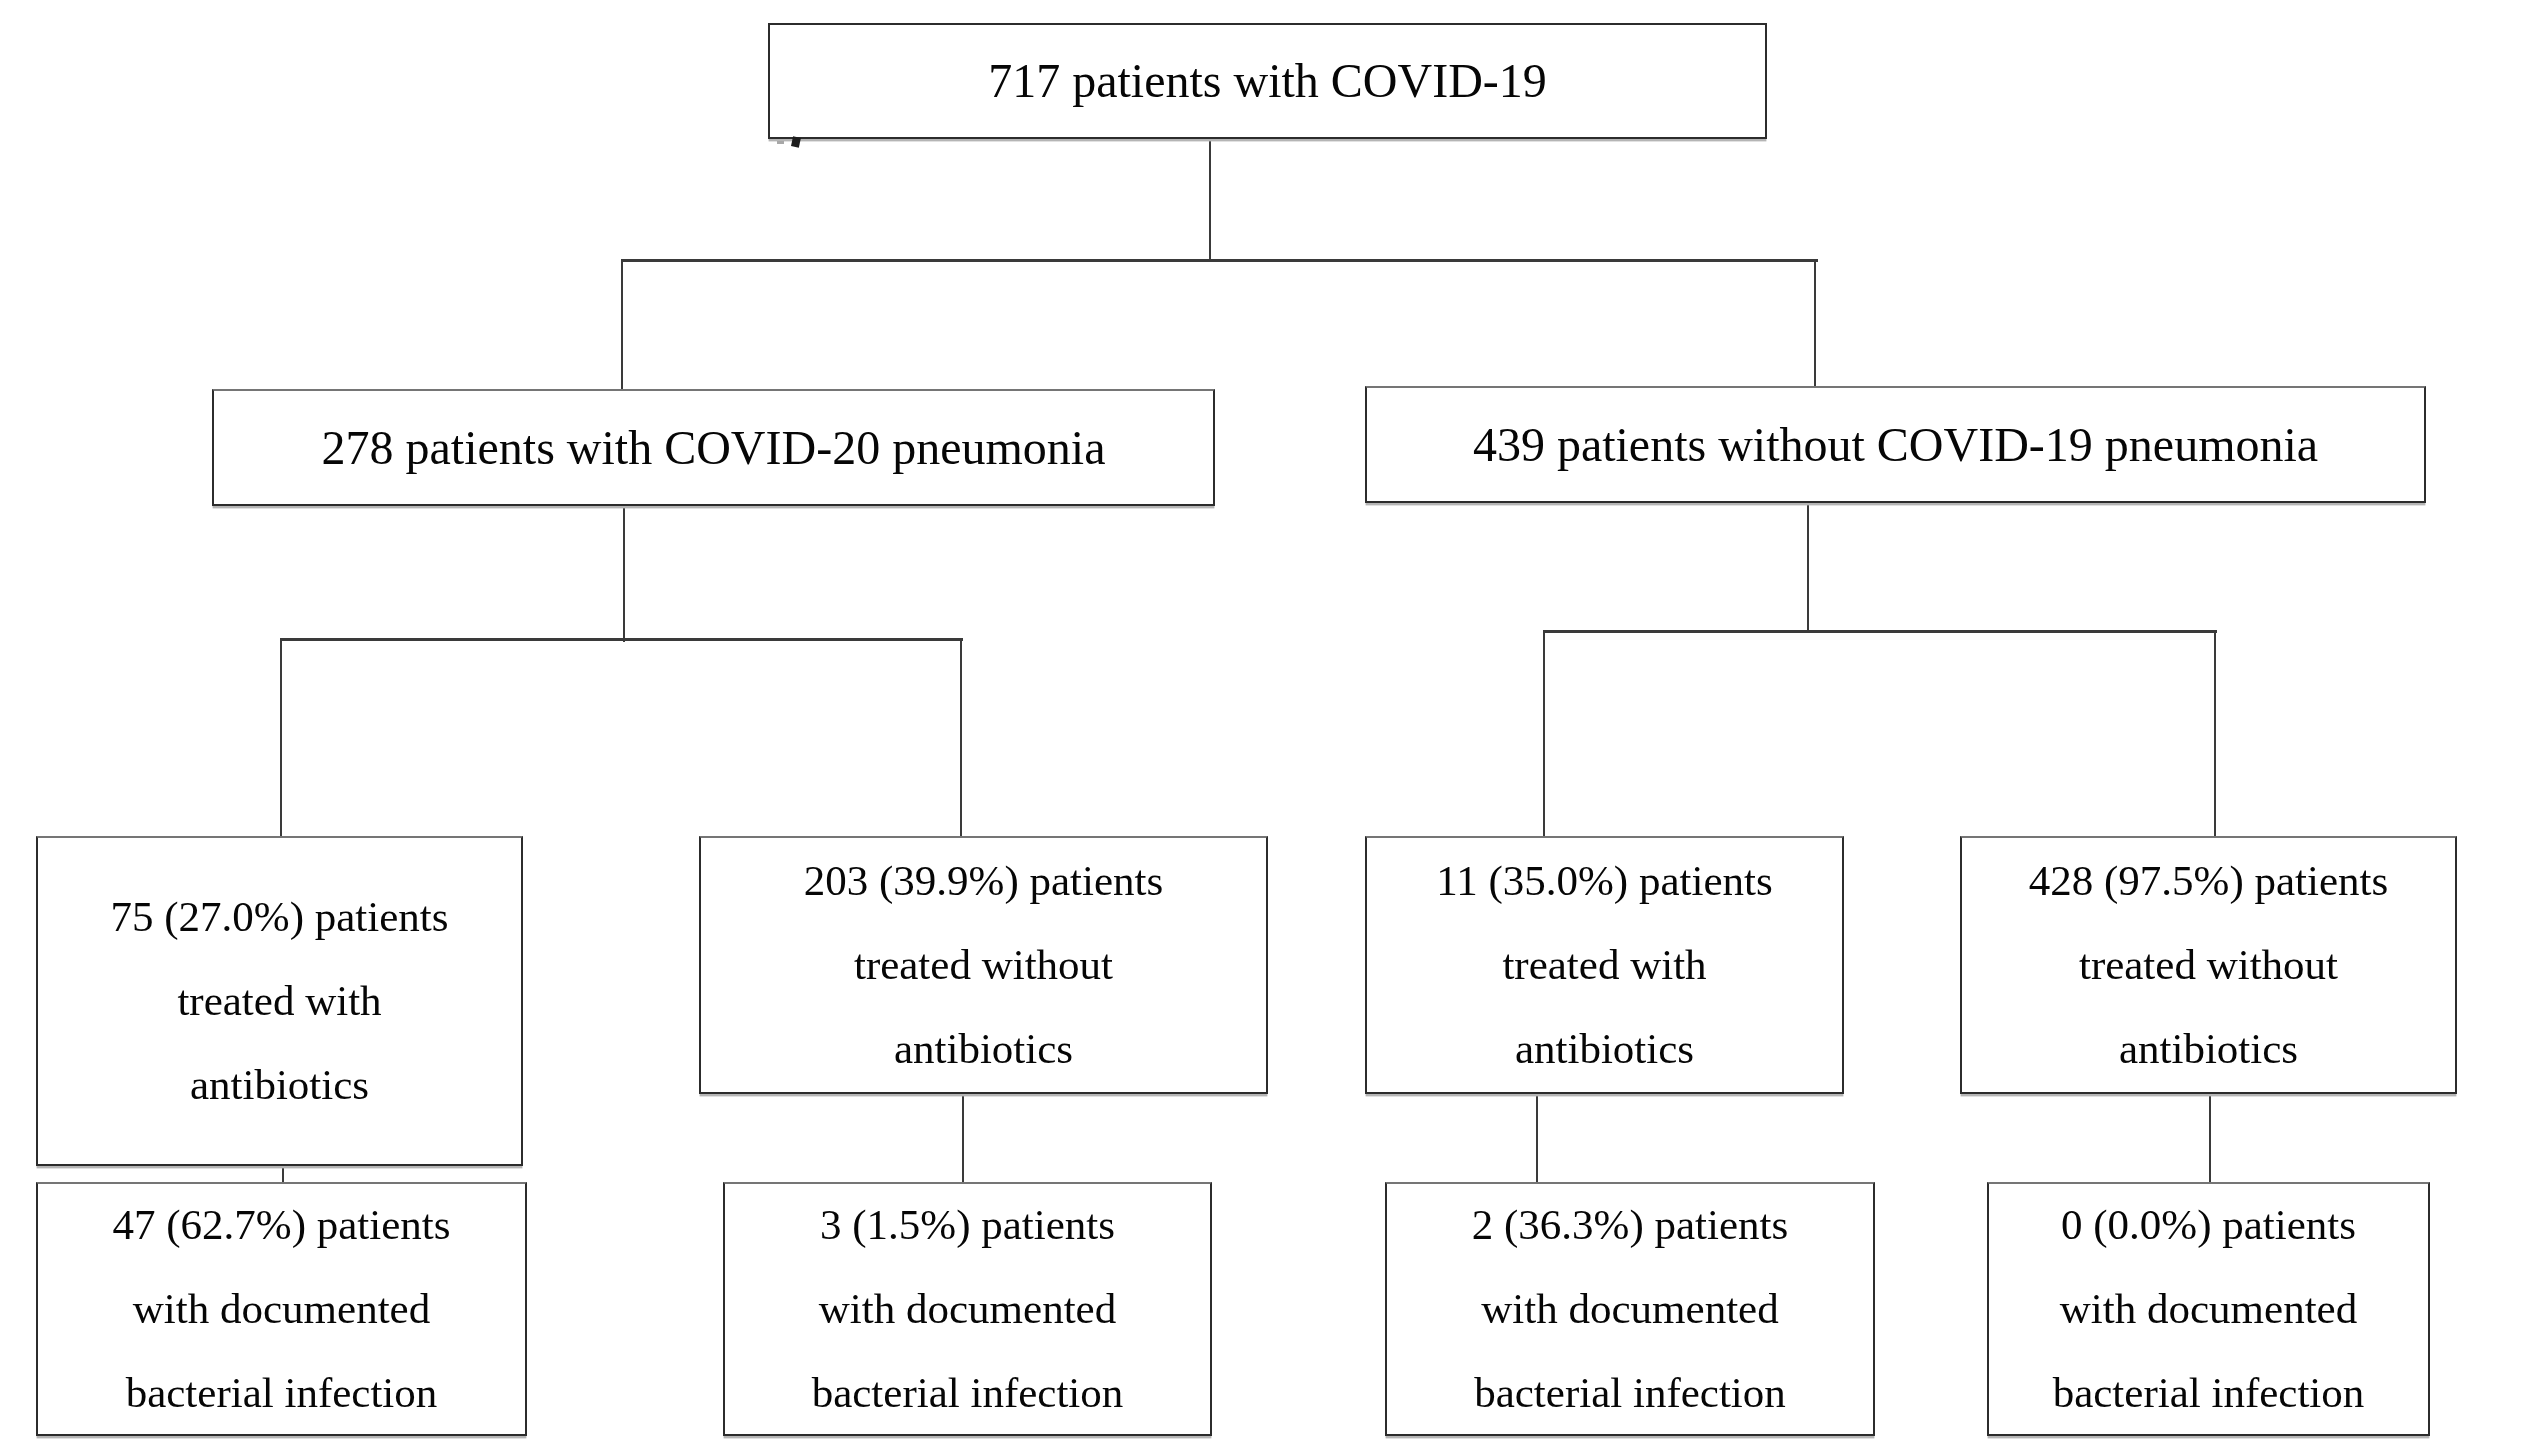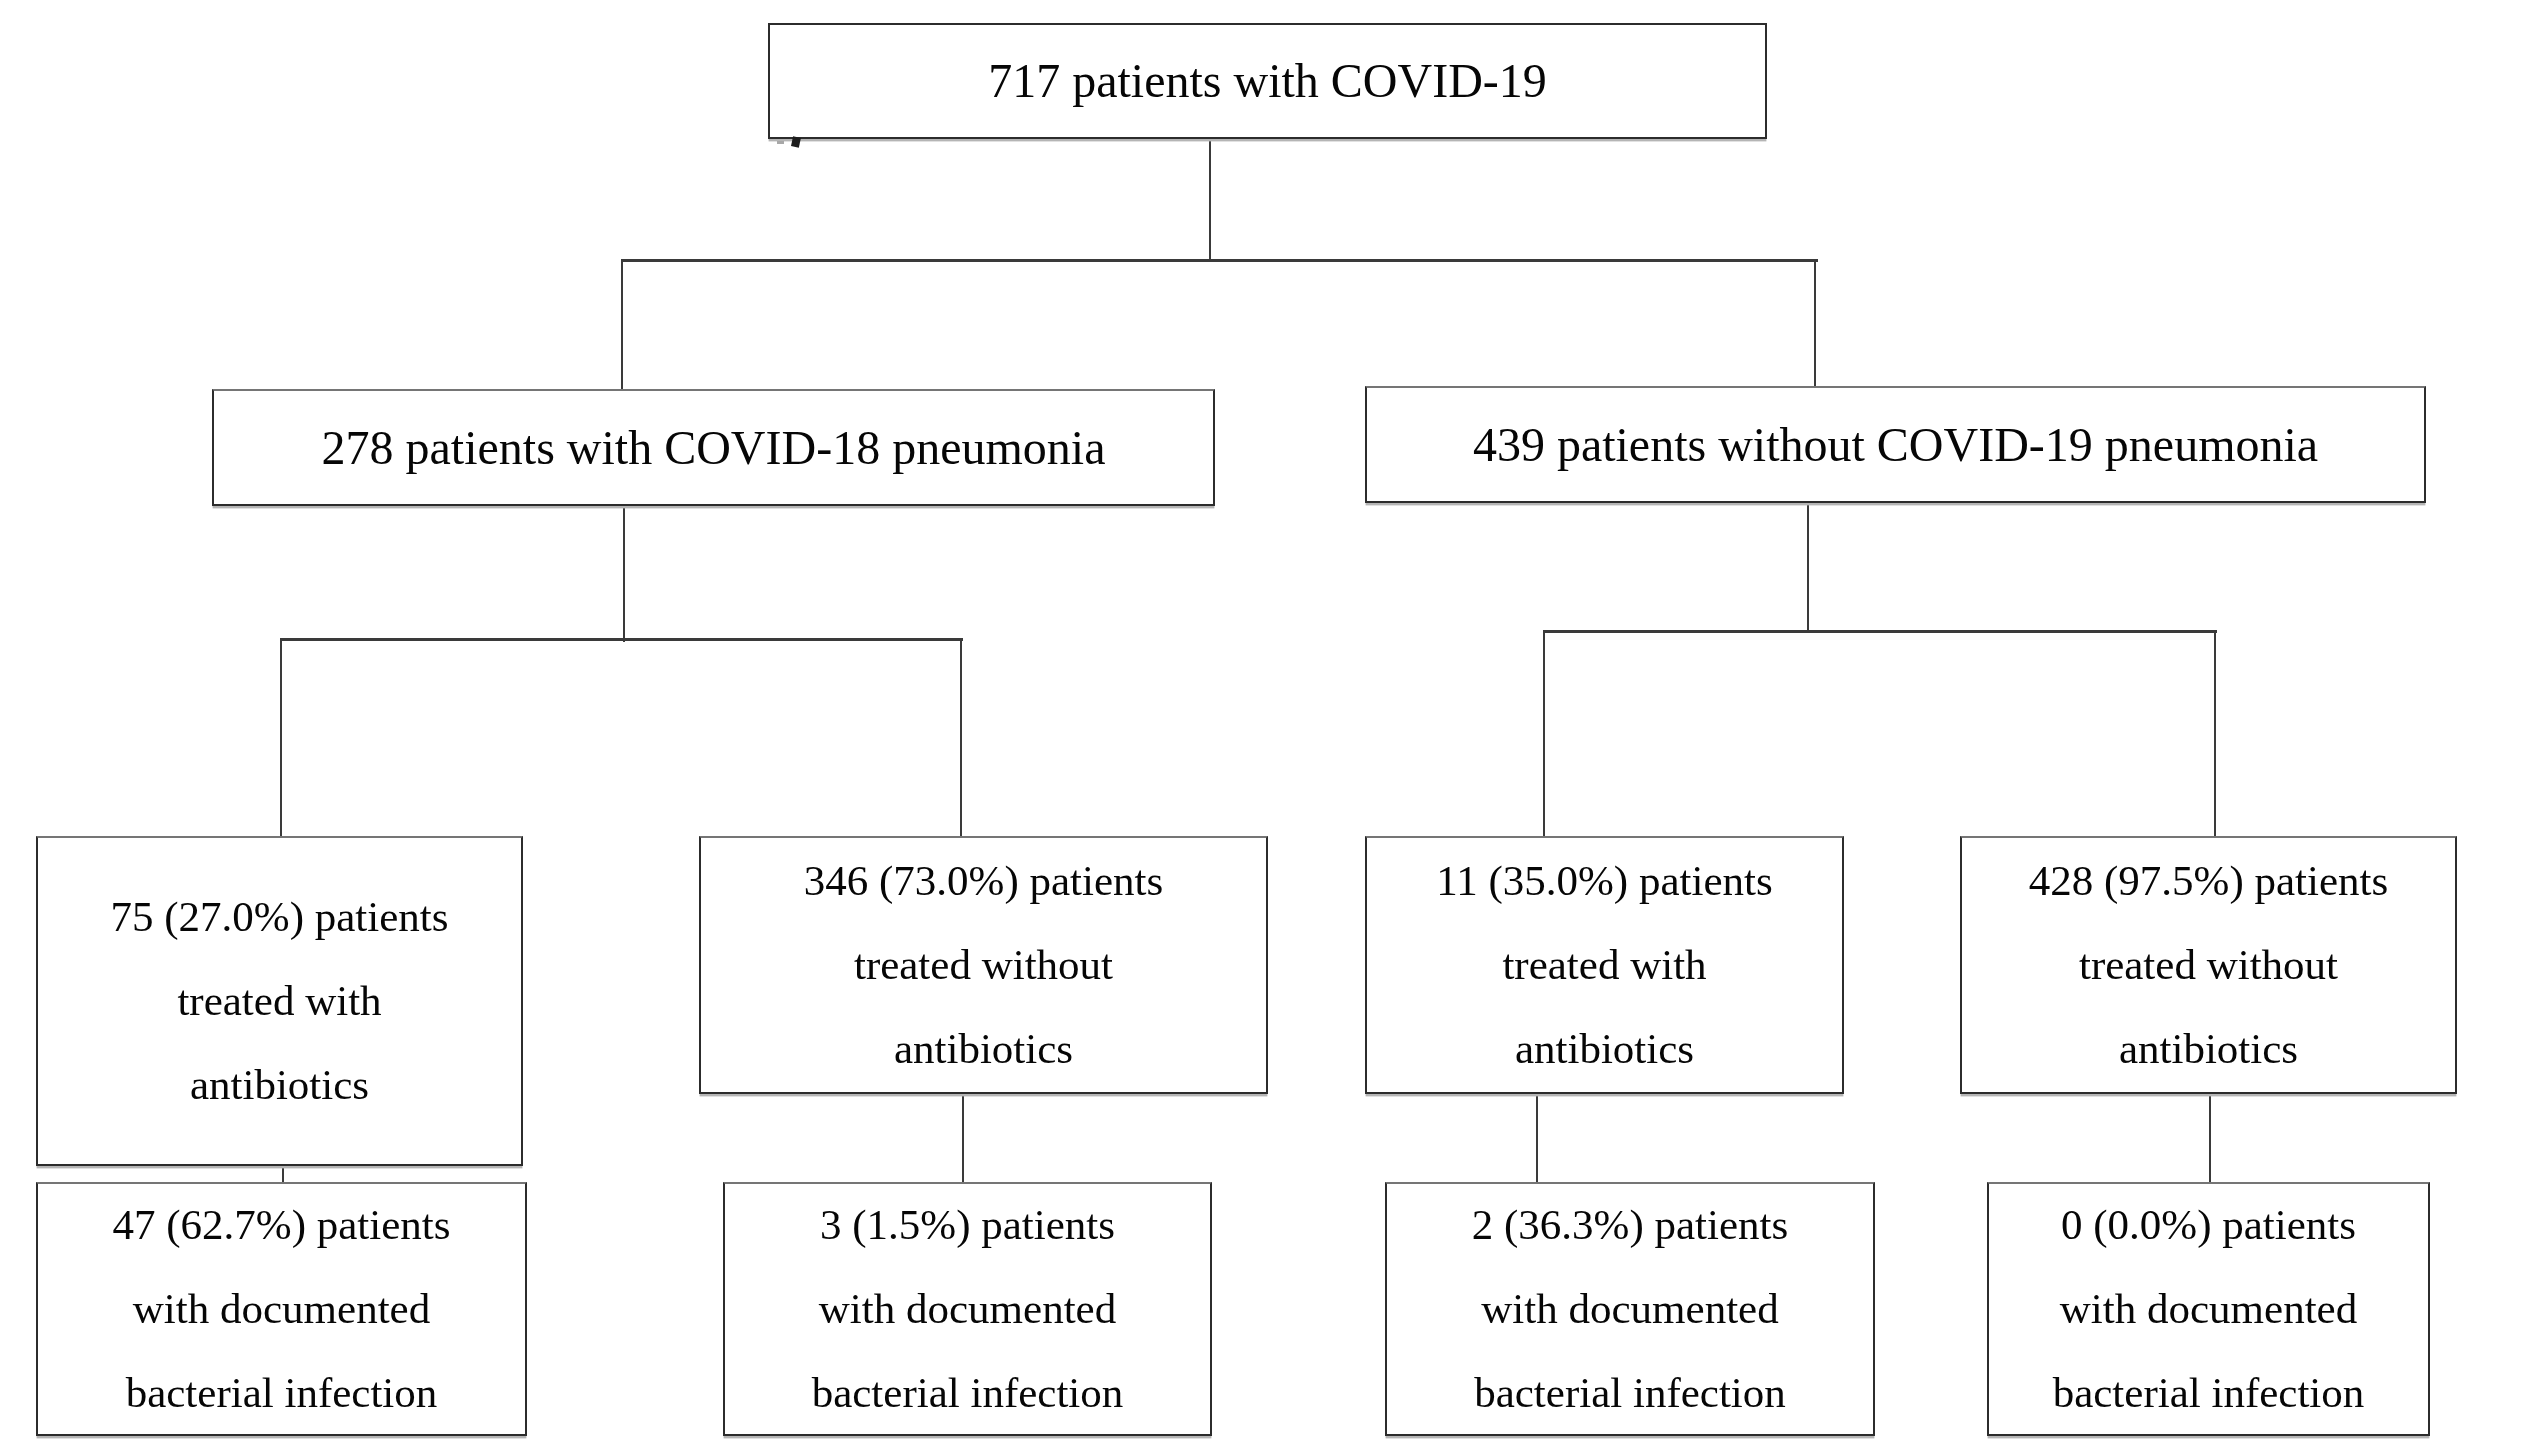--- a/index.html
+++ b/index.html
@@ -63,41 +63,41 @@
     <div class="lines">
       <div class="ln">717 patients with COVID-19</div>
     </div>
   </div>
 
   <div class="stray" style="left:777px;top:141px;width:7.2px;height:3px;background:#a8a8a8;"></div>
   <div class="stray" style="left:792px;top:137px;width:7.8px;height:9.6px;background:#1d1d1d;transform:rotate(12deg);"></div>
 
   <div class="node lv2 shade-top" style="left:212px;top:389px;width:1003px;height:117px">
     <div class="lines">
-      <div class="ln">278 patients with COVID-18 pneumonia</div>
+      <div class="ln">278 patients with COVID-20 pneumonia</div>
     </div>
   </div>
 
   <div class="node lv2 shade-top" style="left:1365px;top:386px;width:1061px;height:117px">
     <div class="lines">
       <div class="ln">439 patients without COVID-19 pneumonia</div>
     </div>
   </div>
 
   <div class="node shade-top" style="left:36px;top:836px;width:487px;height:330px">
     <div class="lines">
       <div class="ln">75 (27.0%) patients</div>
       <div class="ln">treated with</div>
       <div class="ln">antibiotics</div>
     </div>
   </div>
 
   <div class="node shade-top" style="left:699px;top:836px;width:569px;height:258px">
     <div class="lines">
-      <div class="ln">346 (73.0%) patients</div>
+      <div class="ln">203 (39.9%) patients</div>
       <div class="ln">treated without</div>
       <div class="ln">antibiotics</div>
     </div>
   </div>
 
   <div class="node shade-top" style="left:1365px;top:836px;width:479px;height:258px">
     <div class="lines">
       <div class="ln">11 (35.0%) patients</div>
       <div class="ln">treated with</div>
       <div class="ln">antibiotics</div>

